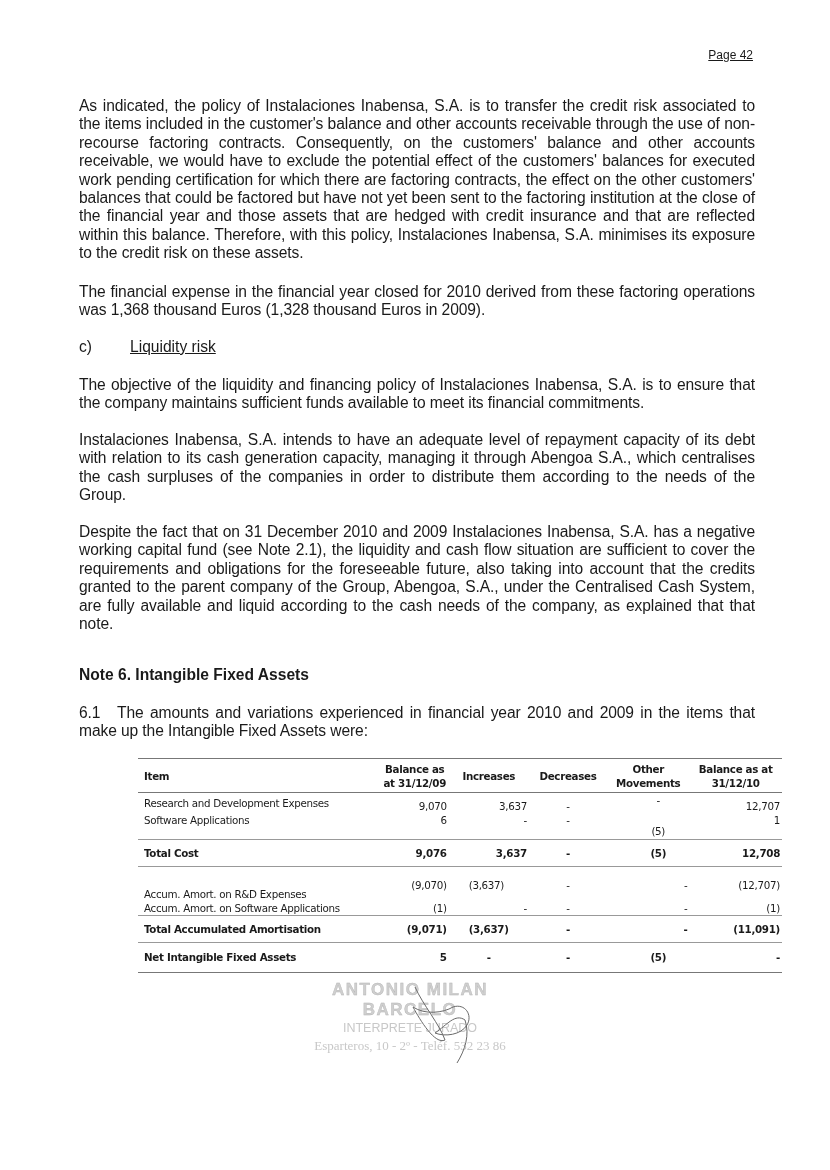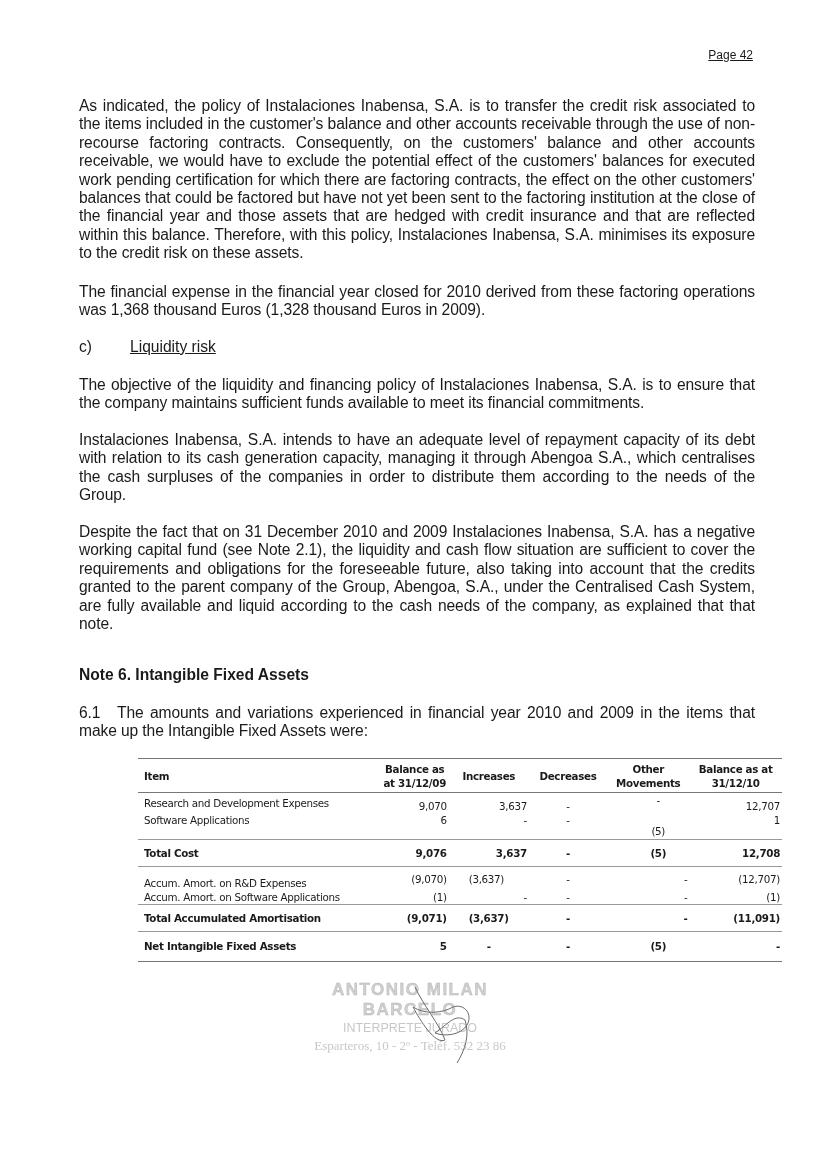--- a/index.html
+++ b/index.html
@@ -89,21 +89,21 @@
     </tr>
     <tr class="total-row section-end">
       <td class="item">Total Cost</td>
       <td class="num">9,076</td>
       <td class="num">3,637</td>
       <td class="dash">-</td>
       <td class="dash"><span style="display:inline-block;margin-left:20px">(5)</span></td>
       <td class="num">12,708</td>
     </tr>
     <tr>
-      <td class="item" style="padding-top:9px">Accum. Amort. on R&amp;D Expenses</td>
+      <td class="item" style="padding-top:20px">Accum. Amort. on R&amp;D Expenses</td>
       <td class="num" style="padding-top:2px">(9,070)</td>
       <td class="num" style="padding-top:2px;text-align:left;padding-left:20px">(3,637)</td>
       <td class="dash" style="padding-top:2px">-</td>
       <td class="num" style="padding-top:2px">-</td>
       <td class="num" style="padding-top:2px">(12,707)</td>
     </tr>
     <tr class="section-end">
       <td class="item">Accum. Amort. on Software Applications</td>
       <td class="num">(1)</td>
       <td class="num">-</td>

